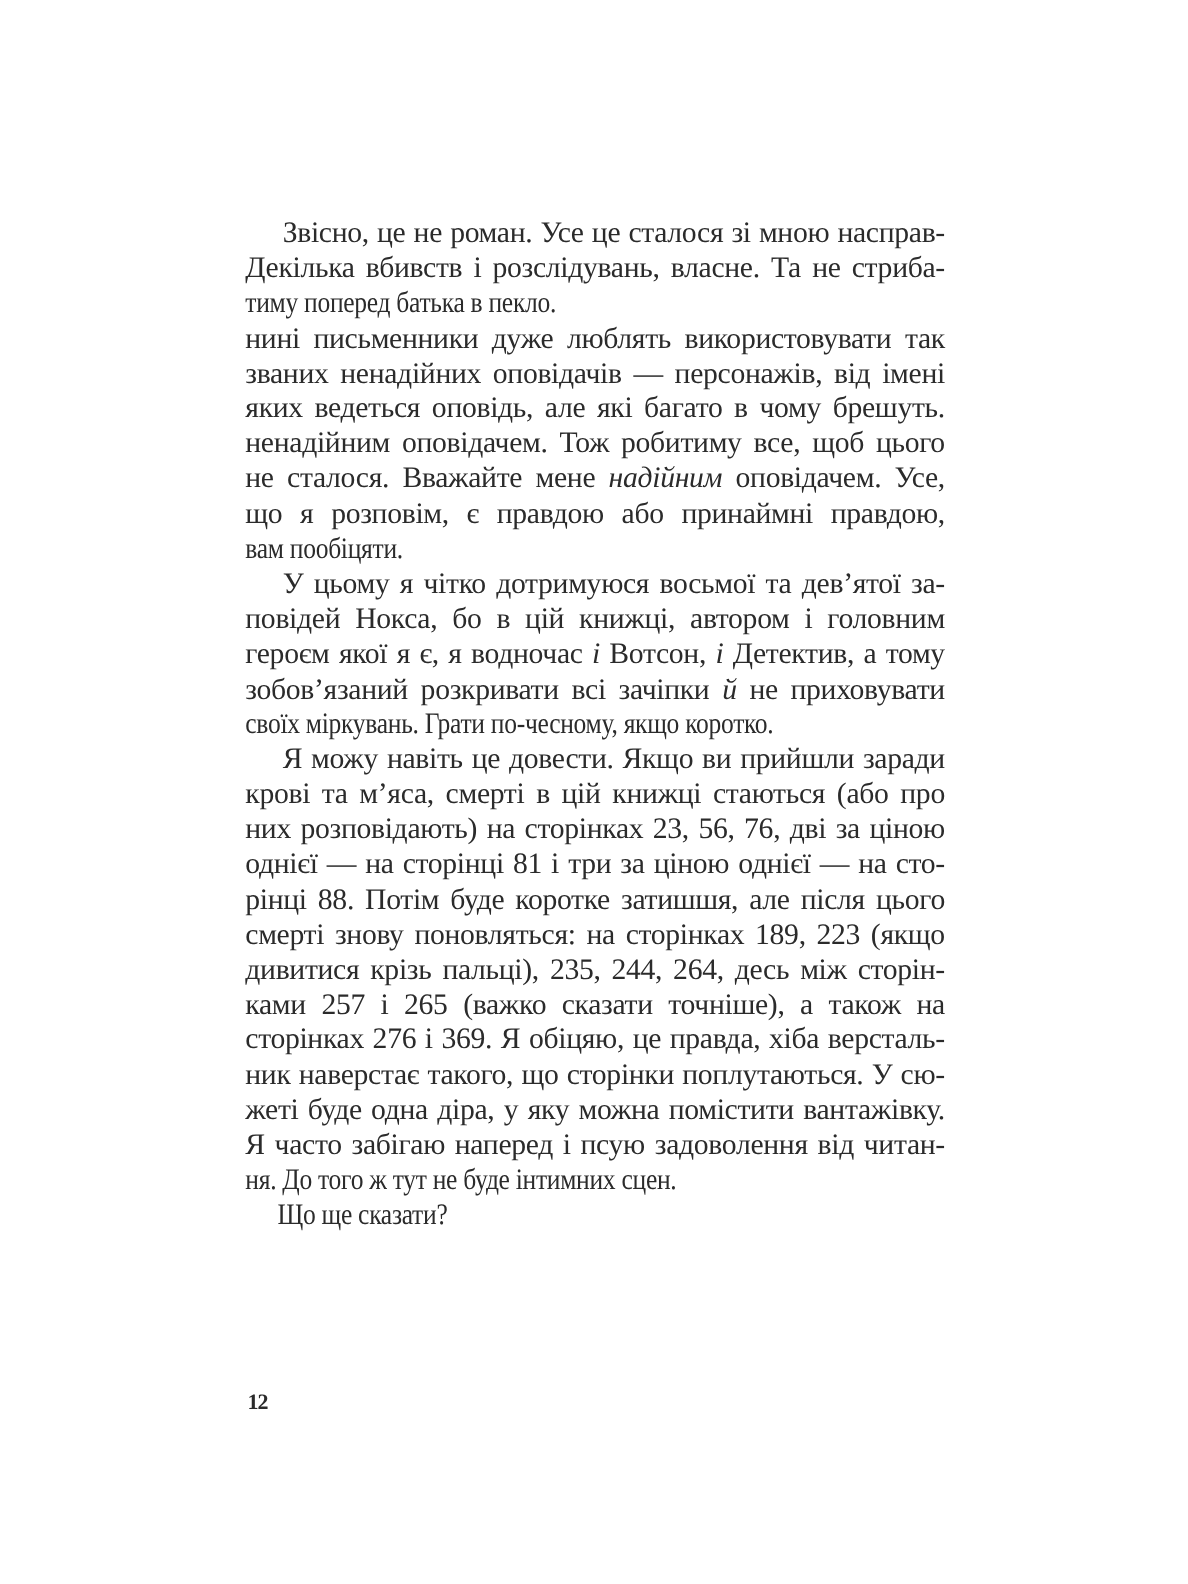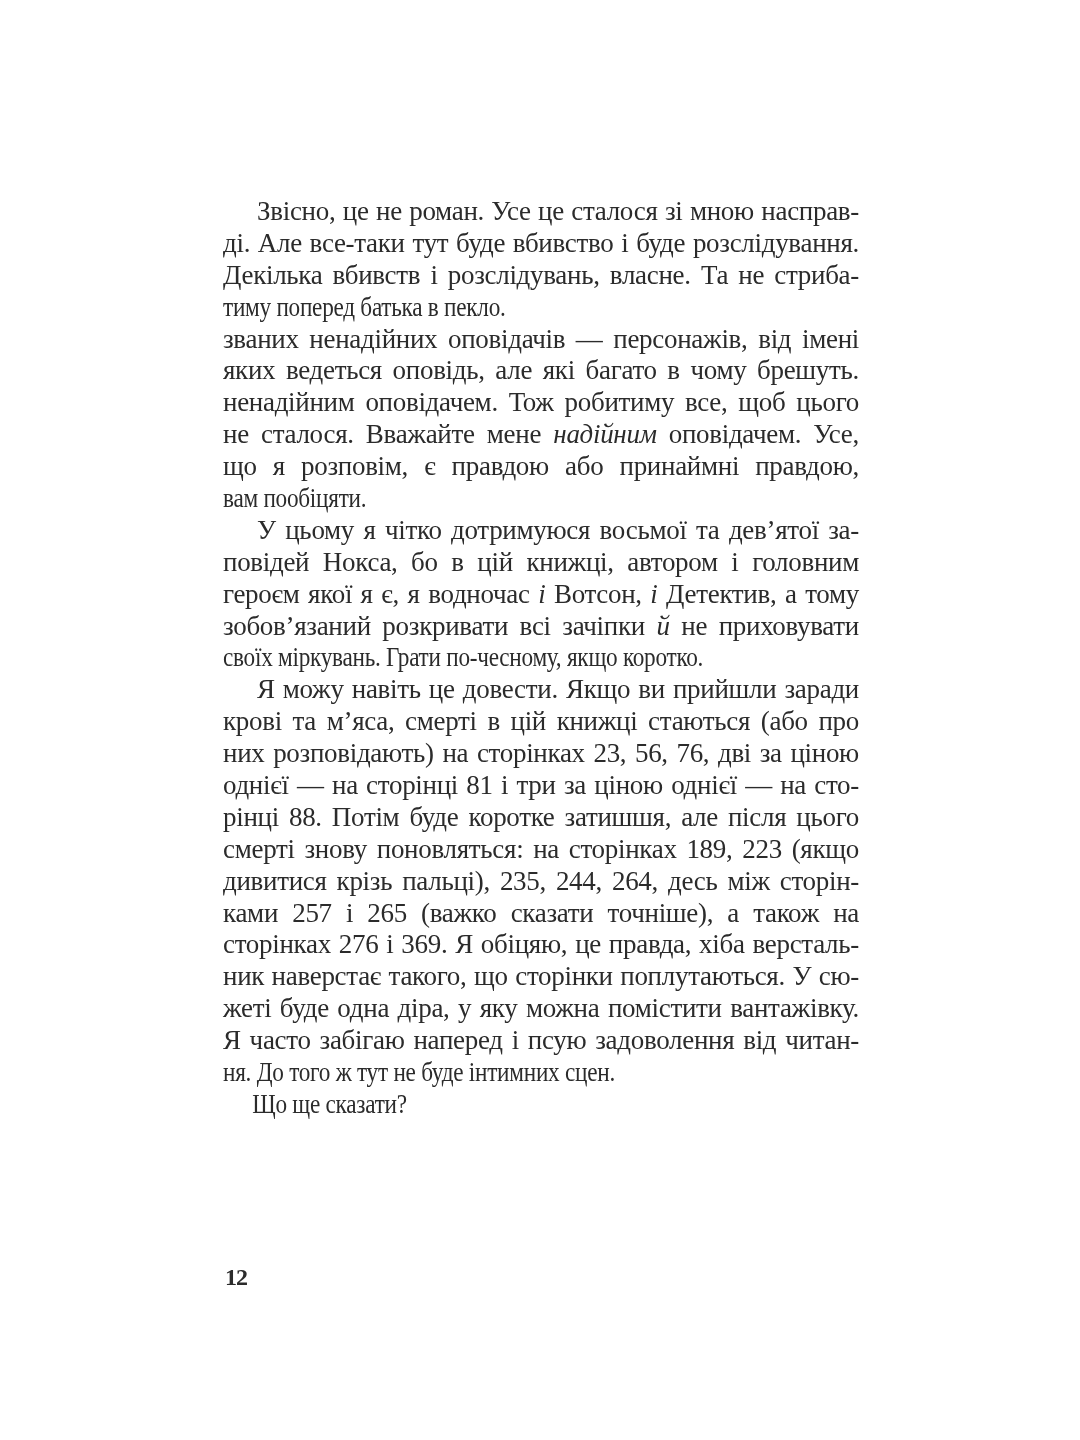--- a/index.html
+++ b/index.html
@@ -39,39 +39,39 @@
     }
     .line.indent { padding-left: 34px; }
     .line.last { text-align-last: left; }
     .line em { }
     .page-number {
       position: absolute;
       left: 225px;
       top: 1264px;
       font-family: "Liberation Serif", "DejaVu Serif", serif;
       font-weight: bold;
-      font-size: 24px;
+      font-size: 20px;
       color: #2b2b2b;
       letter-spacing: -1px;
     }
   </style>
 </head>
 <body>
 
 <div class="page">
   <div class="text-block">
 
     <div>
       <span class="line indent">Звісно, це не роман. Усе це сталося зі мною насправ-</span>
-      <span class="line">ді. Але все-таки тут буде вбивство і буде розслідування.</span>
       <span class="line">Декілька вбивств і розслідувань, власне. Та не стриба-</span>
       <span class="line last" style="transform-origin: left center; transform: scaleX(0.86);">тиму поперед батька в пекло.</span>
     </div>
 
     <div>
+      <span class="line">нині письменники дуже люблять використовувати так</span>
       <span class="line">званих ненадійних оповідачів — персонажів, від імені</span>
       <span class="line">яких ведеться оповідь, але які багато в чому брешуть.</span>
       <span class="line">ненадійним оповідачем. Тож робитиму все, щоб цього</span>
       <span class="line"><span>не сталося. Вважайте мене </span><em>надійним</em><span> оповідачем. Усе,</span></span>
       <span class="line">що я розповім, є правдою або принаймні правдою,</span>
       <span class="line last" style="transform-origin: left center; transform: scaleX(0.86);">вам пообіцяти.</span>
     </div>
 
     <div>
       <span class="line indent">У цьому я чітко дотримуюся восьмої та дев’ятої за-</span>

